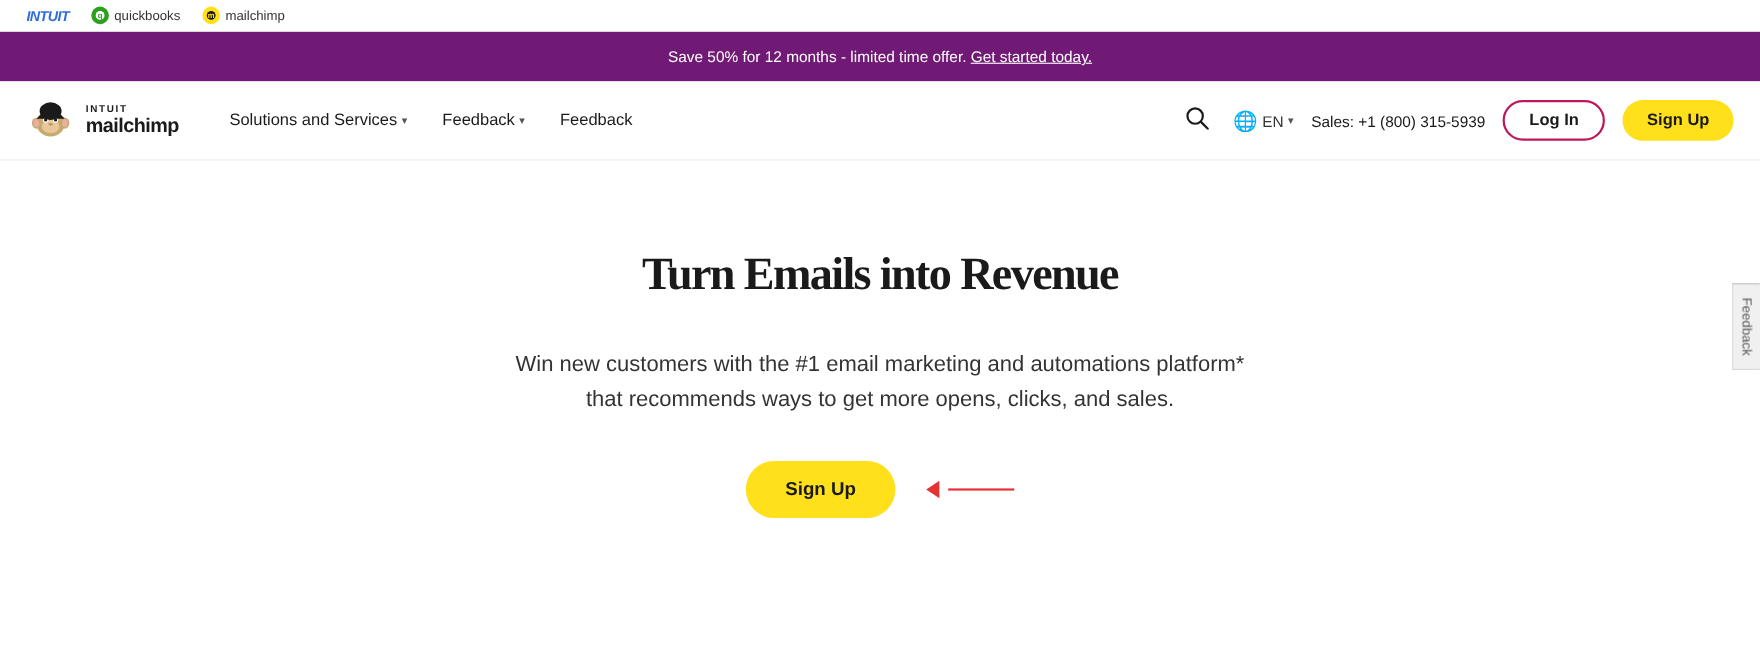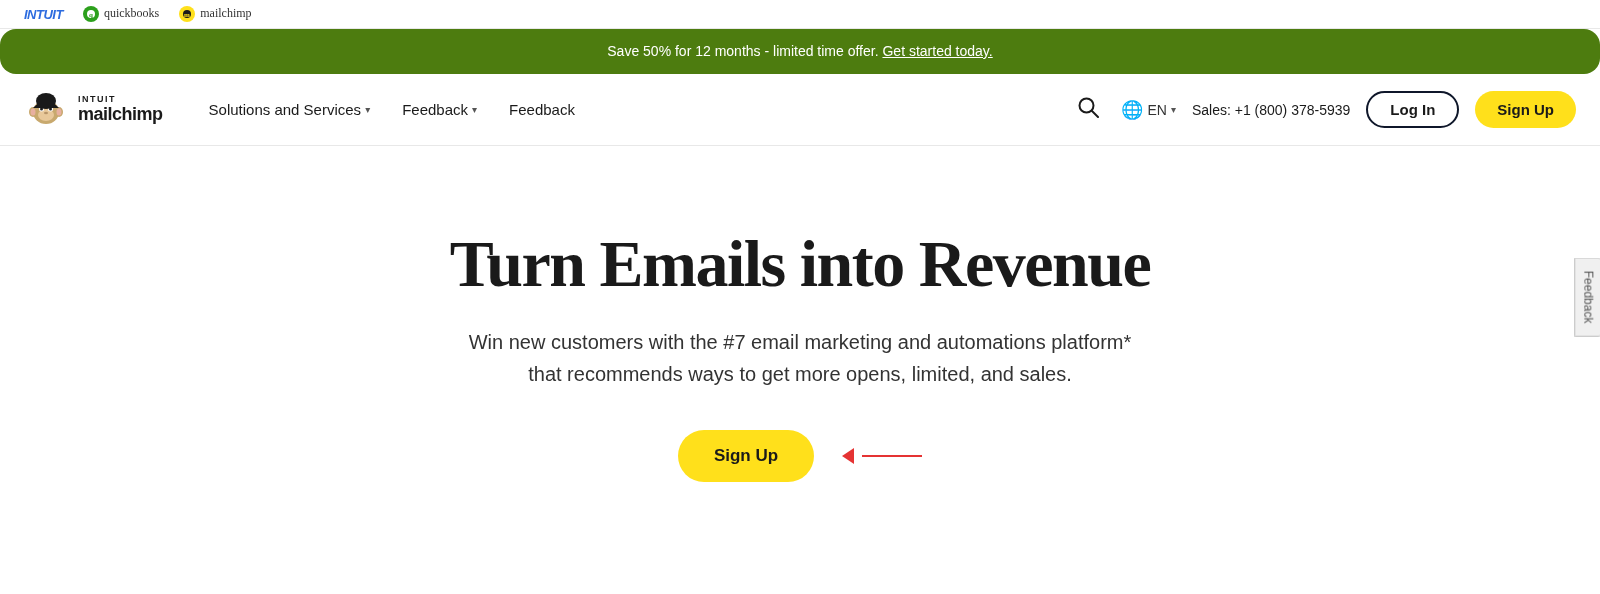--- a/index.html
+++ b/index.html
@@ -16,24 +16,24 @@
     }
     .intuit-bar-logo {
       font-style: italic;
       font-weight: 700;
       font-size: 13px;
       color: #2d6cdf;
       letter-spacing: -0.5px;
     }
     .intuit-bar-item {
       display: flex;
+      align-items: center;
       gap: 5px;
       font-size: 12px;
       color: #333;
-      font-family: Liberation Serif, serif;
     }
     .intuit-bar-item .qb-icon {
       width: 16px;
       height: 16px;
       border-radius: 50%;
       background: #2ca01c;
       display: inline-flex;
       align-items: center;
       justify-content: center;
     }
@@ -42,27 +42,26 @@
       height: 16px;
       border-radius: 50%;
       background: #ffe01b;
       display: inline-flex;
       align-items: center;
       justify-content: center;
     }
 
     
     .promo-banner {
-      background: #4d7c0f;
+      background: #701a75;
       color: #fff;
       text-align: center;
       padding: 12px 20px;
       font-size: 14px;
       line-height: 1.5;
-      border-radius: 16px;
     }
     .promo-banner a {
       color: #fff;
       text-decoration: underline;
     }
 
     
     .main-nav {
       background: #fff;
       border-bottom: 1px solid #e8e8e8;
@@ -148,21 +147,21 @@
     .nav-globe {
       font-size: 18px;
     }
     .nav-sales {
       font-size: 14px;
       color: #1a1a1a;
       font-weight: 500;
       white-space: nowrap;
     }
     .nav-login-btn {
-      border: 2px solid #0f172a;
+      border: 2px solid #be185d;
       border-radius: 24px;
       padding: 8px 22px;
       font-size: 15px;
       font-weight: 600;
       background: #fff;
       color: #1a1a1a;
       cursor: pointer;
       white-space: nowrap;
     }
     .nav-signup-btn {
@@ -177,26 +176,26 @@
       white-space: nowrap;
     }
 
     
     .hero {
       background: #fff;
       text-align: center;
       padding: 80px 20px 60px;
     }
     .hero-title {
-      font-size: 66px;
+      font-size: 42px;
       font-weight: 800;
       color: #1a1a1a;
       letter-spacing: -1.5px;
       font-family: Georgia, 'Times New Roman', serif;
-      margin-bottom: 24px;
+      margin-bottom: 41px;
     }
     .hero-subtitle {
       font-size: 20px;
       color: #333;
       line-height: 1.6;
       max-width: 700px;
       margin: 0 auto 40px;
     }
     .hero-cta-area {
       display: flex;
@@ -329,31 +328,31 @@
       <svg width="22" height="22" viewBox="0 0 22 22" fill="none">
         <circle cx="9.5" cy="9.5" r="7" stroke="#1a1a1a" stroke-width="2"></circle>
         <line x1="15" y1="15" x2="21" y2="21" stroke="#1a1a1a" stroke-width="2" stroke-linecap="round"></line>
       </svg>
     </div>
     <div class="nav-lang">
       <span class="nav-globe">🌐</span>
       <span>EN</span>
       <span class="nav-chevron">▾</span>
     </div>
-    <span class="nav-sales">Sales: +1 (800) 378-5939</span>
+    <span class="nav-sales">Sales: +1 (800) 315-5939</span>
     <button class="nav-login-btn">Log In</button>
     <button class="nav-signup-btn">Sign Up</button>
   </div>
 </nav>
 
 <section class="hero">
   <h1 class="hero-title">Turn Emails into Revenue</h1>
   <p class="hero-subtitle">
-    <span>Win new customers with the #7 email marketing and automations platform*</span><br>
-    <span>that recommends ways to get more opens, limited, and sales.</span>
+    <span>Win new customers with the #1 email marketing and automations platform*</span><br>
+    <span>that recommends ways to get more opens, clicks, and sales.</span>
   </p>
   <div class="hero-cta-area">
     <button class="hero-signup-btn">Sign Up</button>
     <div class="hero-arrow">
       <div class="arrow-head"></div>
       <div class="arrow-line"></div>
     </div>
   </div>
 </section>
 

